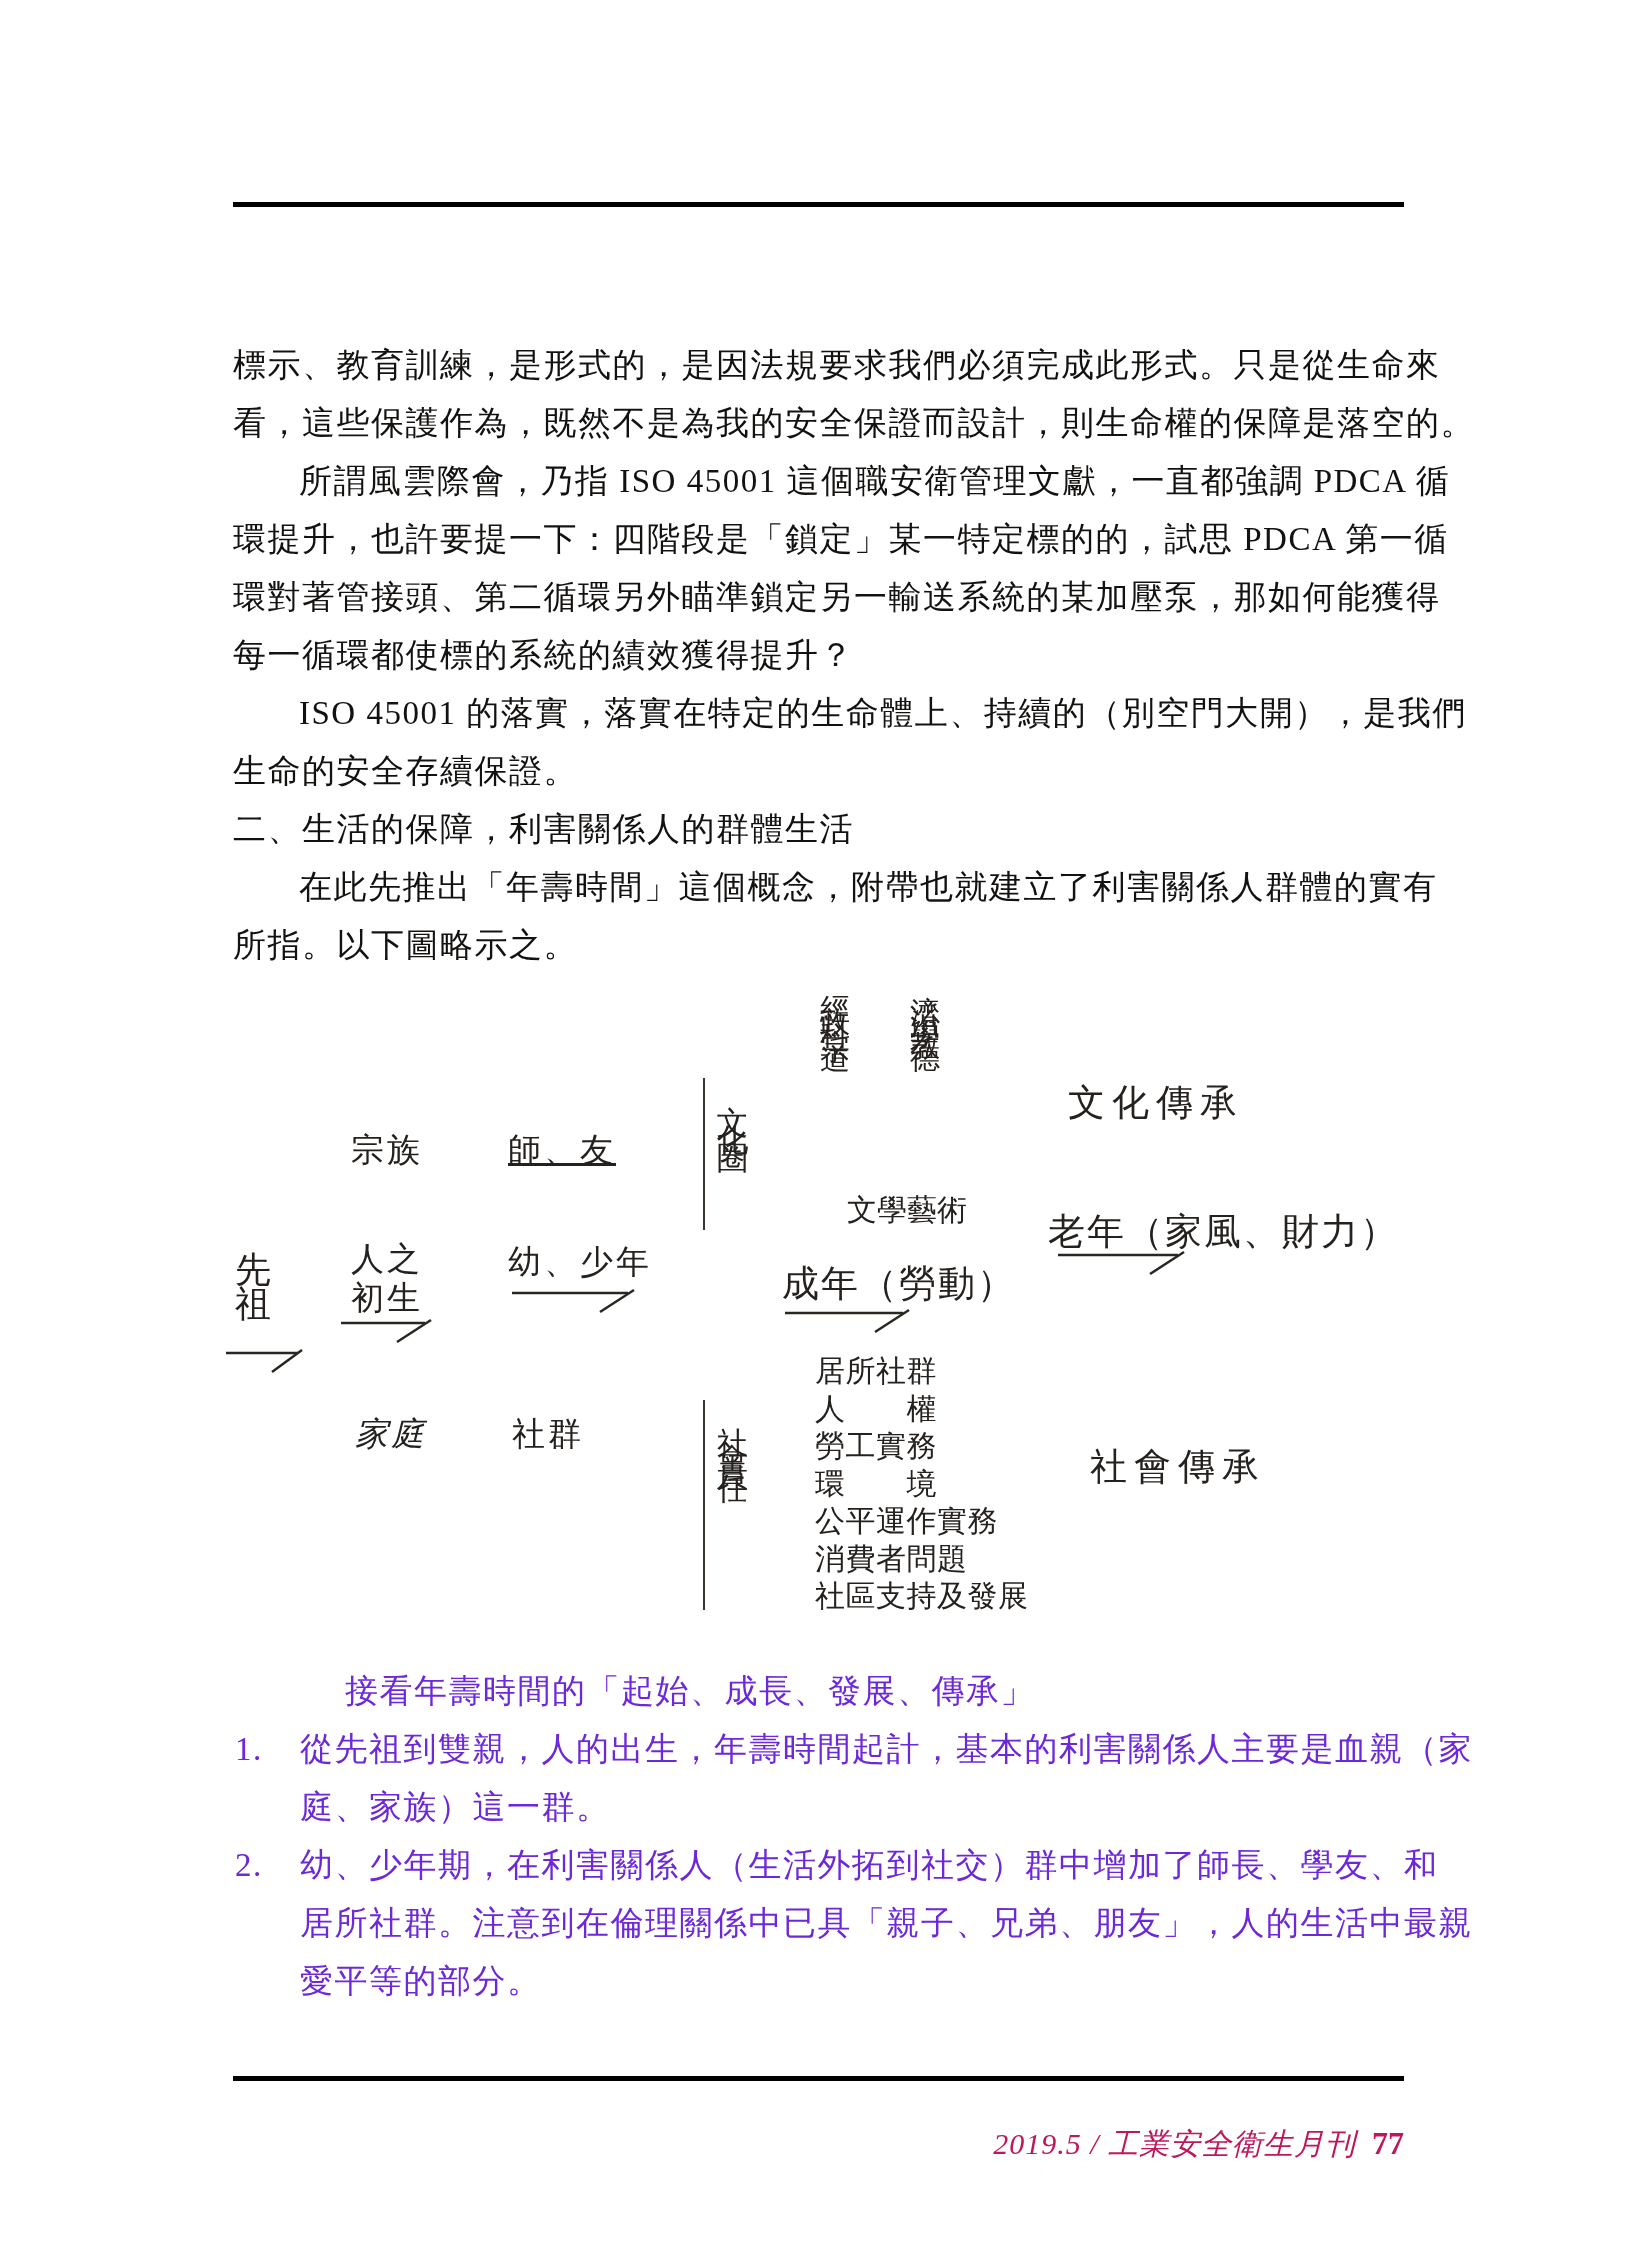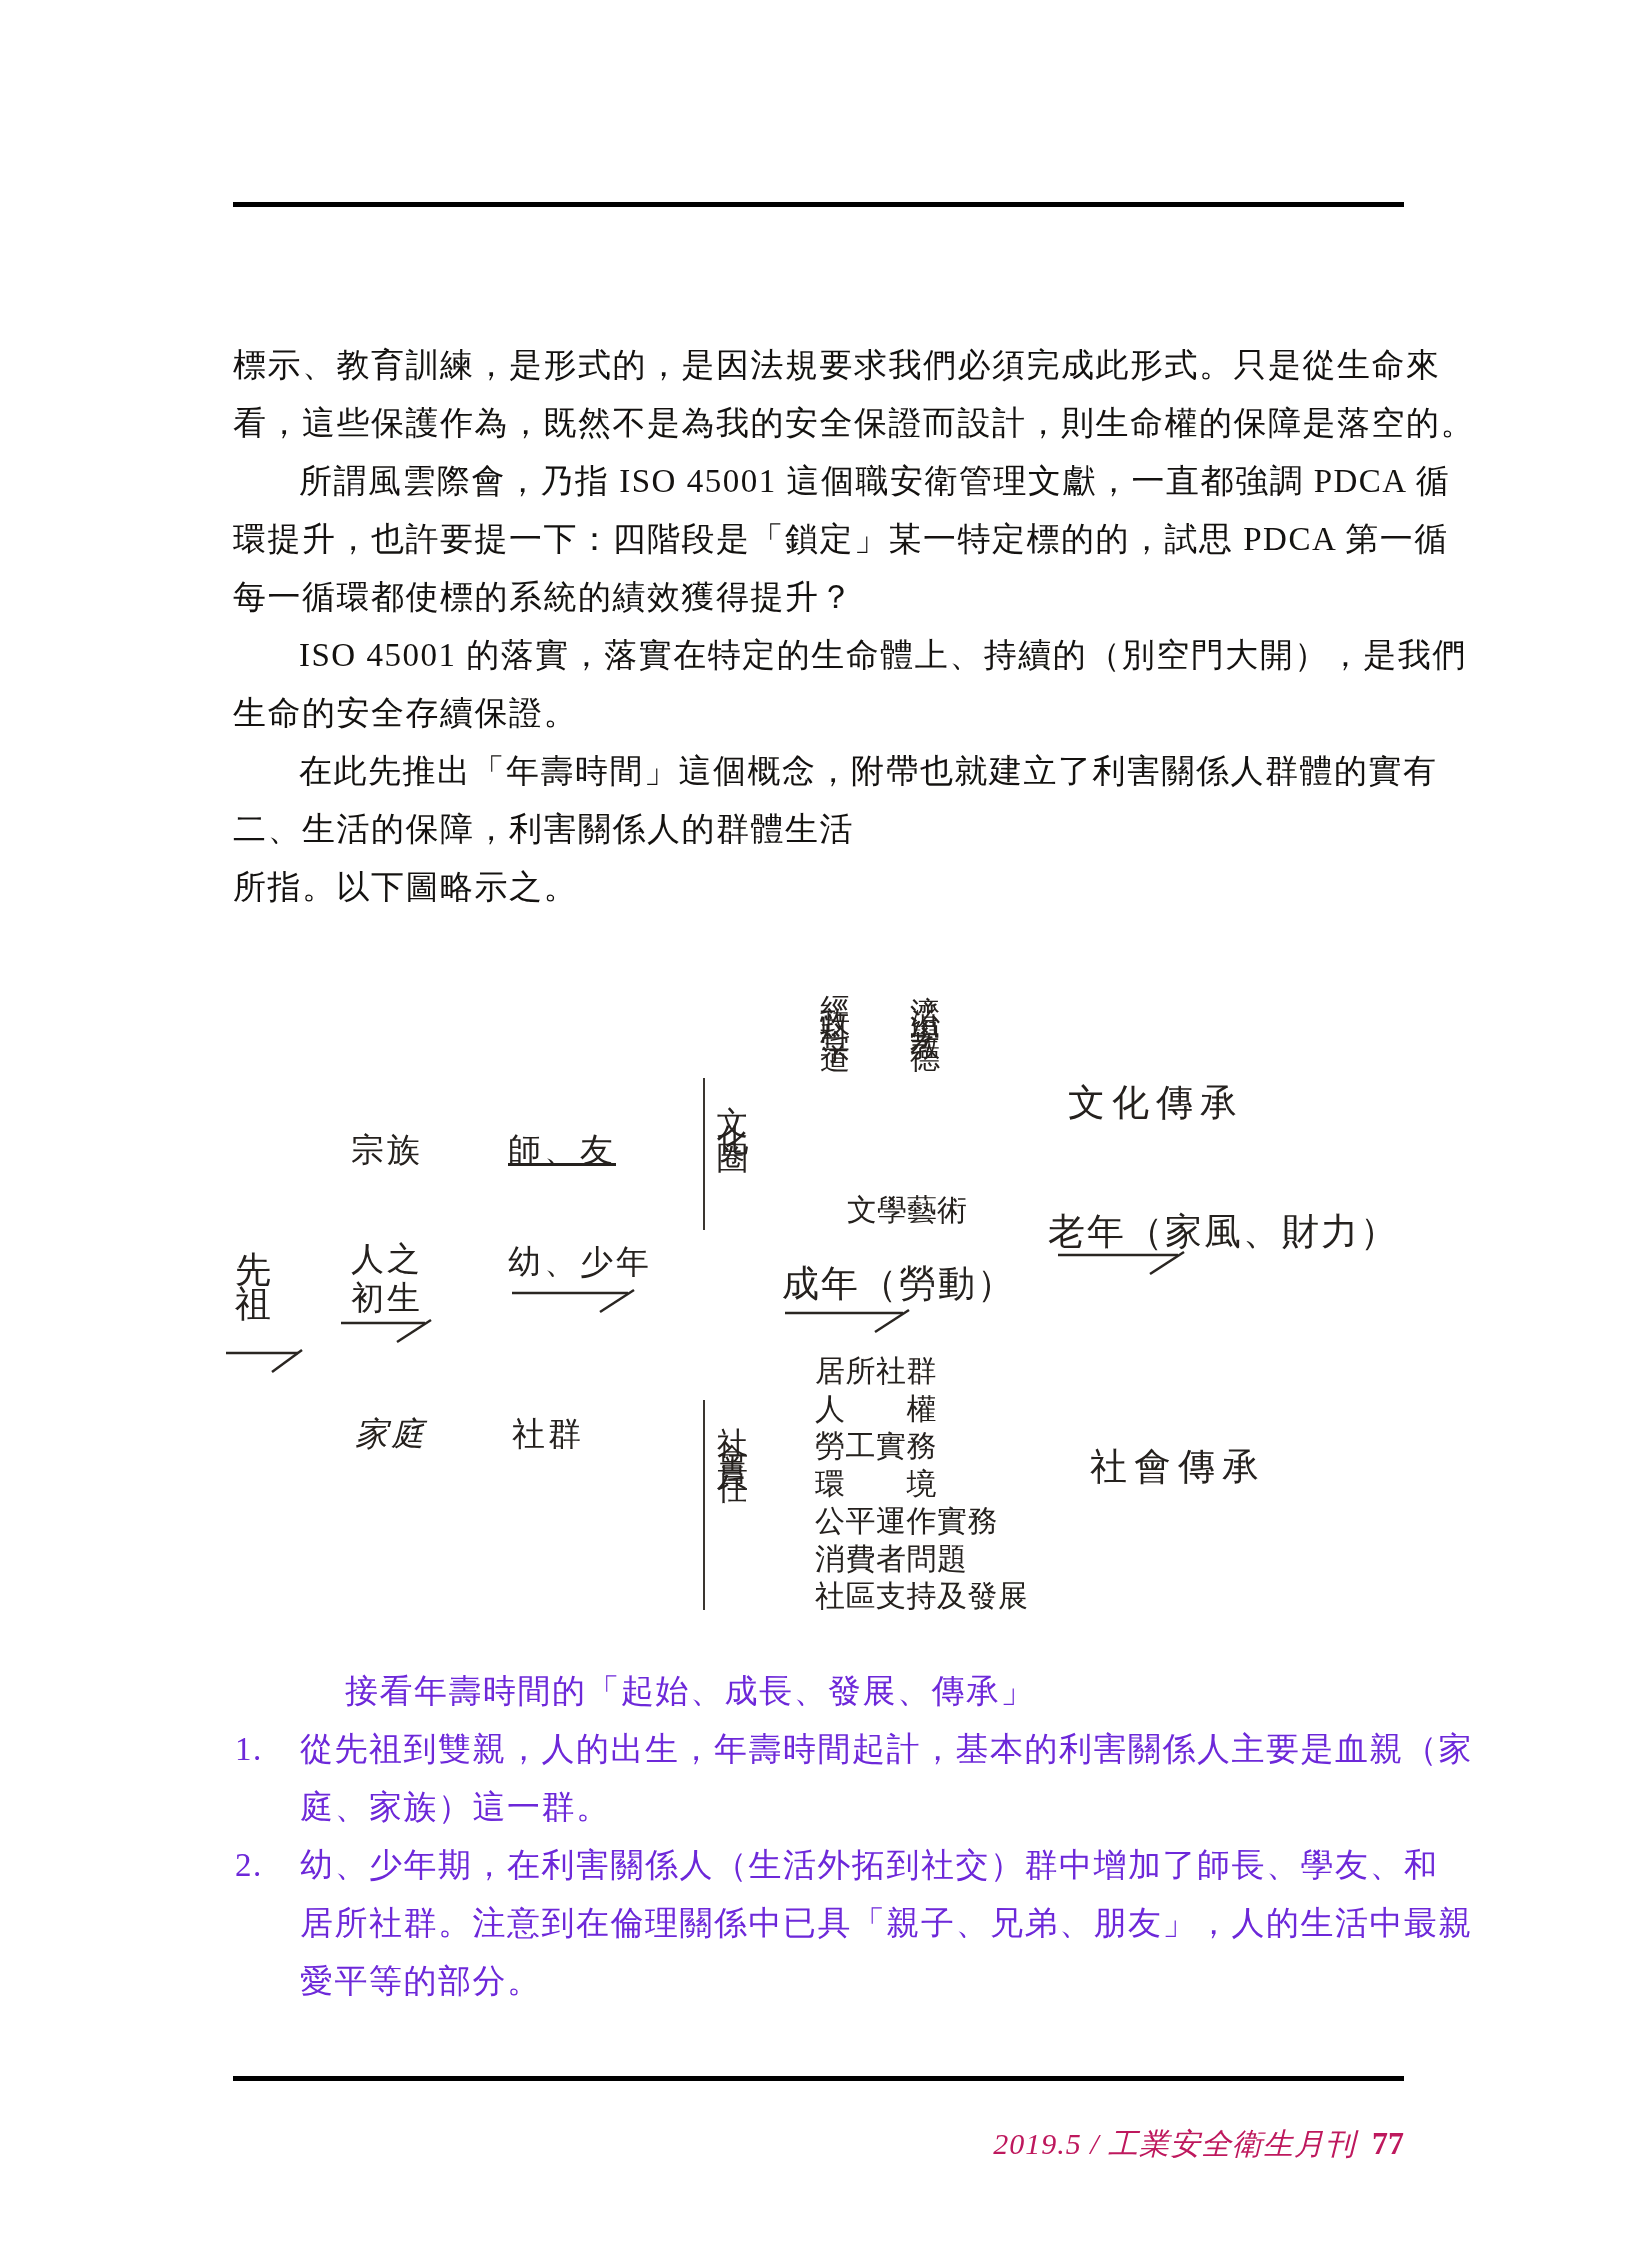--- a/index.html
+++ b/index.html
@@ -66,25 +66,26 @@
 
 <div class="page">
 
   <div class="rule rule-top"></div>
 
   <div class="body-text">
     <div class="ln">標示、教育訓練，是形式的，是因法規要求我們必須完成此形式。只是從生命來</div>
     <div class="ln">看，這些保護作為，既然不是為我的安全保證而設計，則生命權的保障是落空的。</div>
     <div class="ln ind">所謂風雲際會，乃指 ISO 45001 這個職安衛管理文獻，一直都強調 PDCA 循</div>
     <div class="ln">環提升，也許要提一下：四階段是「鎖定」某一特定標的的，試思 PDCA 第一循</div>
+    <div class="ln">環對著管接頭、第二循環另外瞄準鎖定另一輸送系統的某加壓泵，那如何能獲得</div>
     <div class="ln">每一循環都使標的系統的績效獲得提升？</div>
     <div class="ln ind">ISO 45001 的落實，落實在特定的生命體上、持續的（別空門大開），是我們</div>
     <div class="ln">生命的安全存續保證。</div>
+    <div class="ln">二、生活的保障，利害關係人的群體生活</div>
     <div class="ln ind">在此先推出「年壽時間」這個概念，附帶也就建立了利害關係人群體的實有</div>
-    <div class="ln">二、生活的保障，利害關係人的群體生活</div>
     <div class="ln">所指。以下圖略示之。</div>
   </div>
 
   <div class="dg vert anc">先祖</div>
 
   <div class="arrow" style="left:226px;top:1346px;">
     <svg width="78" height="28" viewBox="0 0 78 28">
       <line x1="0" y1="7" x2="72" y2="7" stroke="#2a2622" stroke-width="2.5"></line>
       <line x1="46" y1="26" x2="76" y2="4" stroke="#2a2622" stroke-width="2.5"></line>
     </svg>

